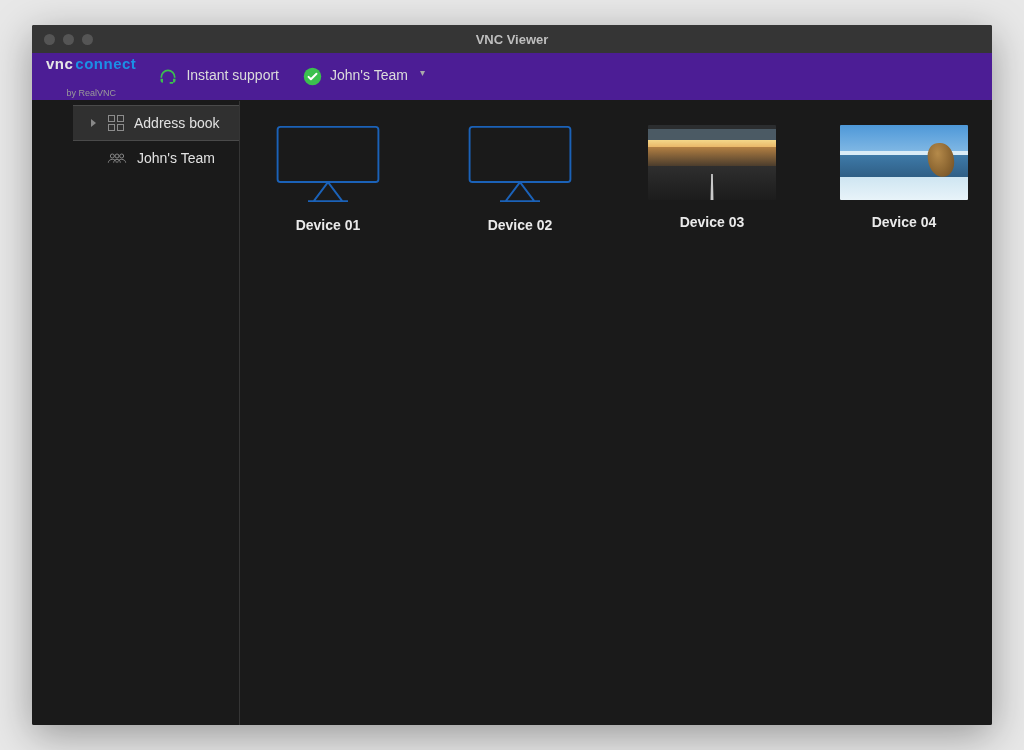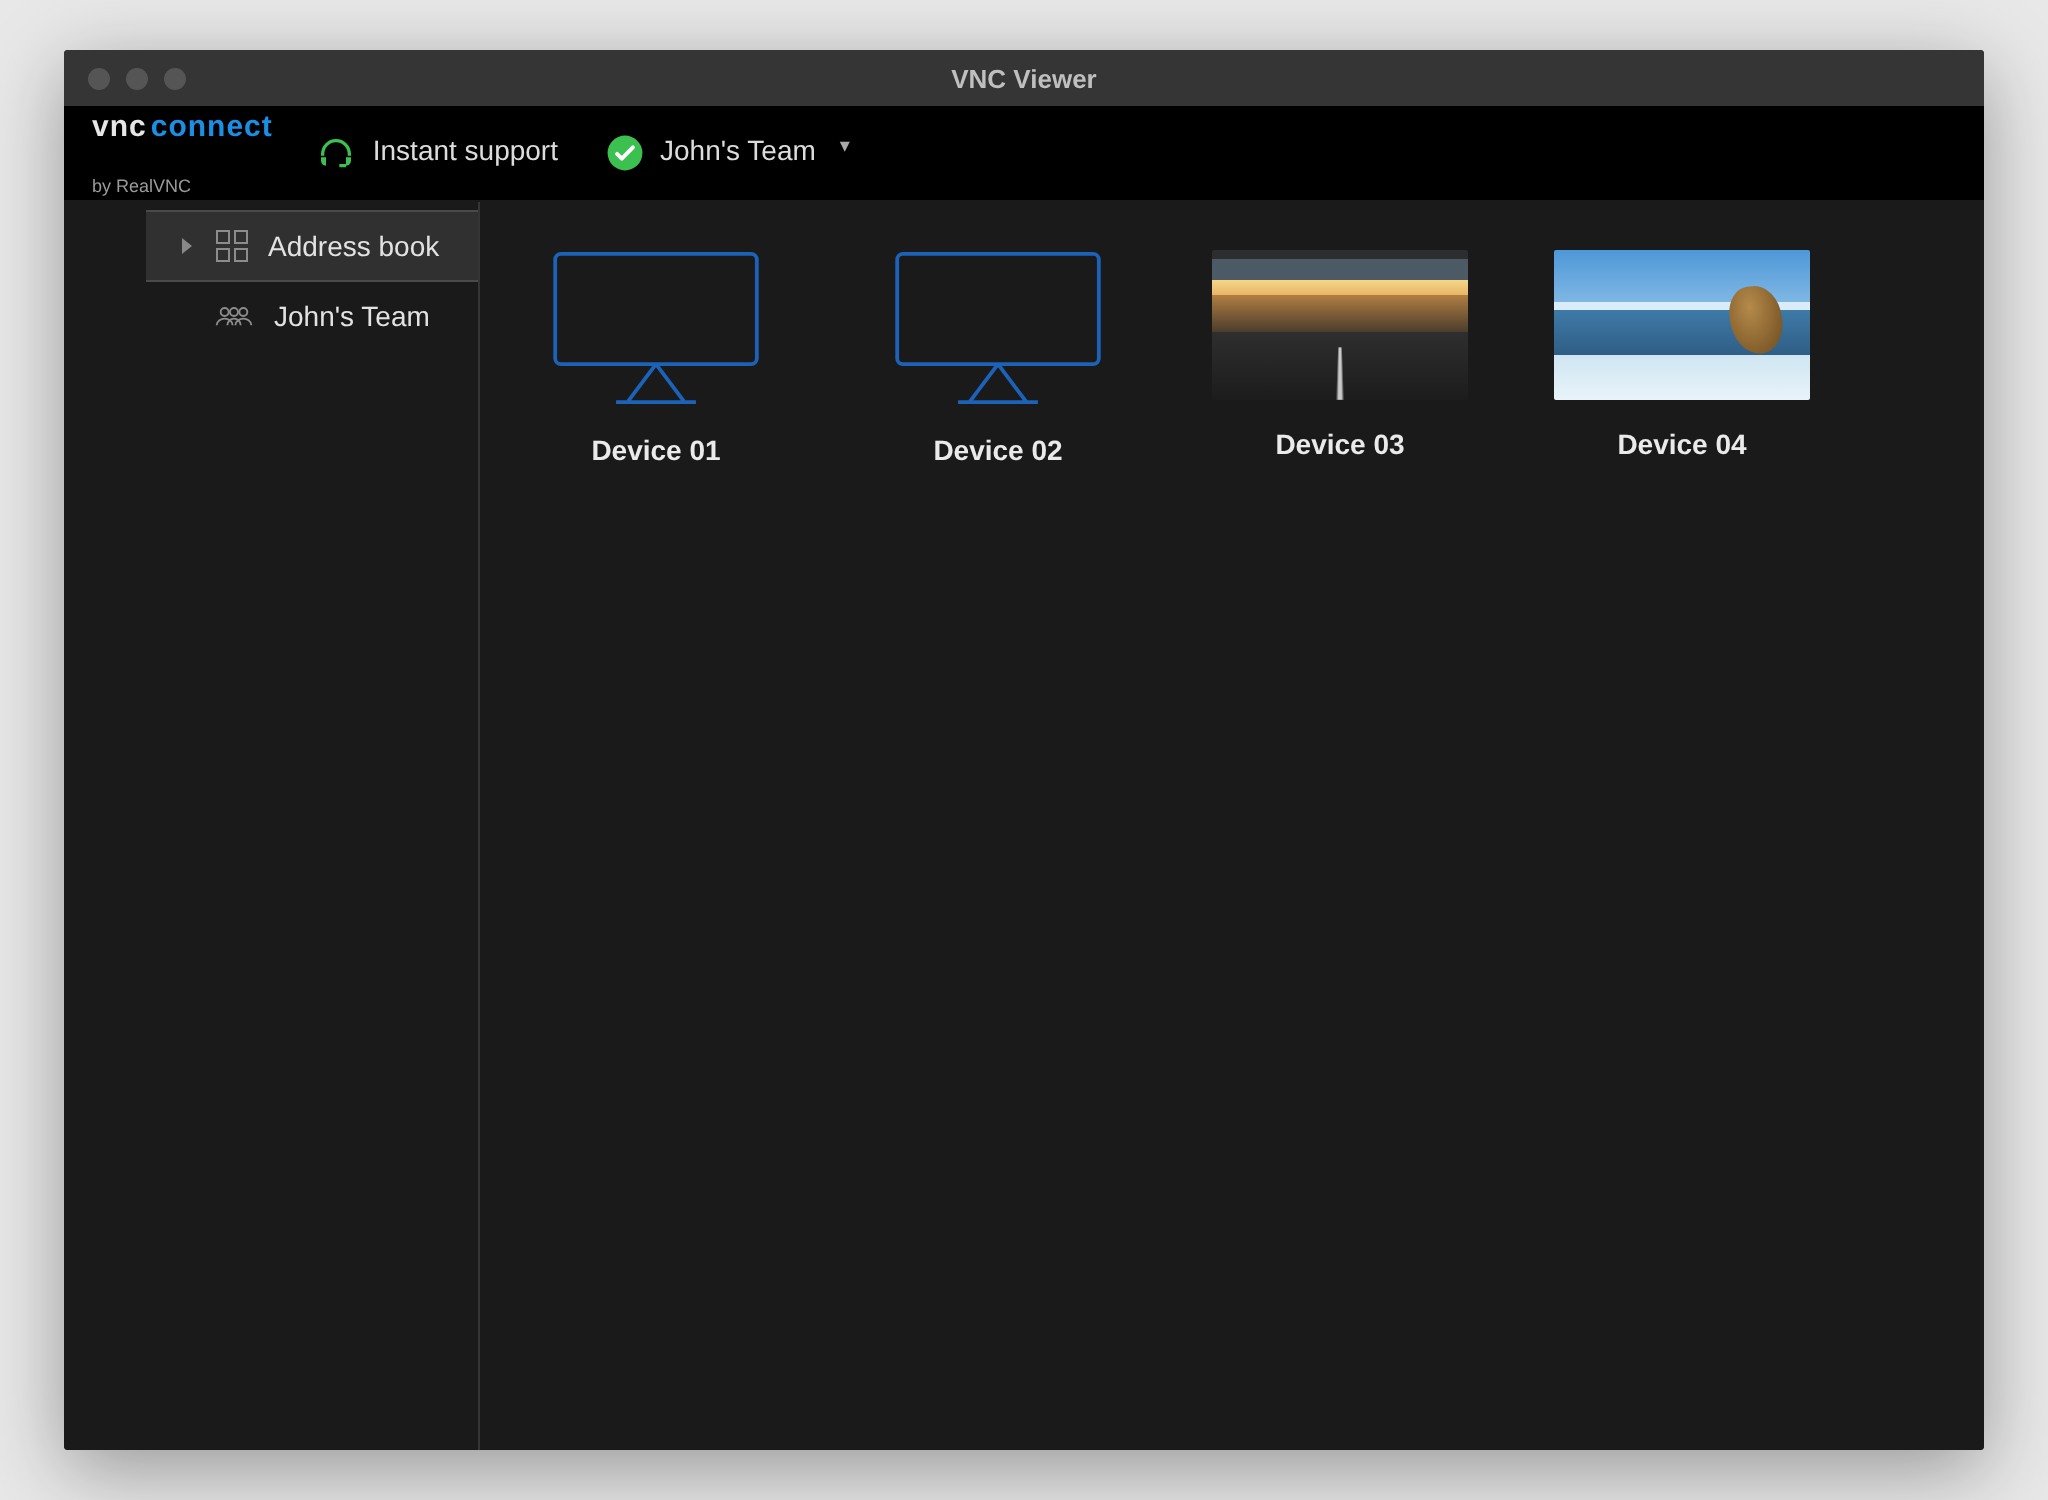--- a/index.html
+++ b/index.html
@@ -44,38 +44,38 @@
     position: absolute;
     left: 0; right: 0;
     text-align: center;
     color: #bfbfbf;
     font-size: 13px;
     font-weight: 600;
     pointer-events: none;
   }
   .toolbar {
     height: 48px;
-    background: #000000;
+    background: #4c1d95;
     border-bottom: 1px solid #1a1a1a;
     display: flex;
     align-items: center;
     padding: 0 10px;
     gap: 12px;
     flex: 0 0 auto;
   }
   .brand {
     display: flex;
     flex-direction: column;
     line-height: 1;
     padding: 0 4px;
   }
   .brand-top { font-size: 15px; font-weight: 700; letter-spacing: .5px; }
   .brand-vnc { color: #e6e6e6; }
   .brand-connect { color: #1b8fe6; margin-left: 2px;}
-  .brand-sub { color: #9a9a9a; font-size: 9px; text-align: left; margin-top: 18px; }
+  .brand-sub { color: #9a9a9a; font-size: 9px; text-align: center; margin-top: 18px; }
   .search {
     flex: 1;
     height: 28px;
     background: #3c3c3c;
     border: 1px solid #4a4a4a;
     border-radius: 3px;
     color: #ddd;
     padding: 0 10px;
     font-size: 13px;
     outline: none;
@@ -137,20 +137,21 @@
   .people-icon svg { display:block; }
   .content {
     flex: 1;
     background: #1a1a1a;
     padding: 24px 24px;
   }
   .device-grid {
     display: flex;
     gap: 43px;
     flex-wrap: wrap;
+    justify-content: space-between;
   }
   .device {
     width: 128px;
     display: flex;
     flex-direction: column;
     align-items: center;
     gap: 14px;
     cursor: pointer;
   }
   .device-label {

